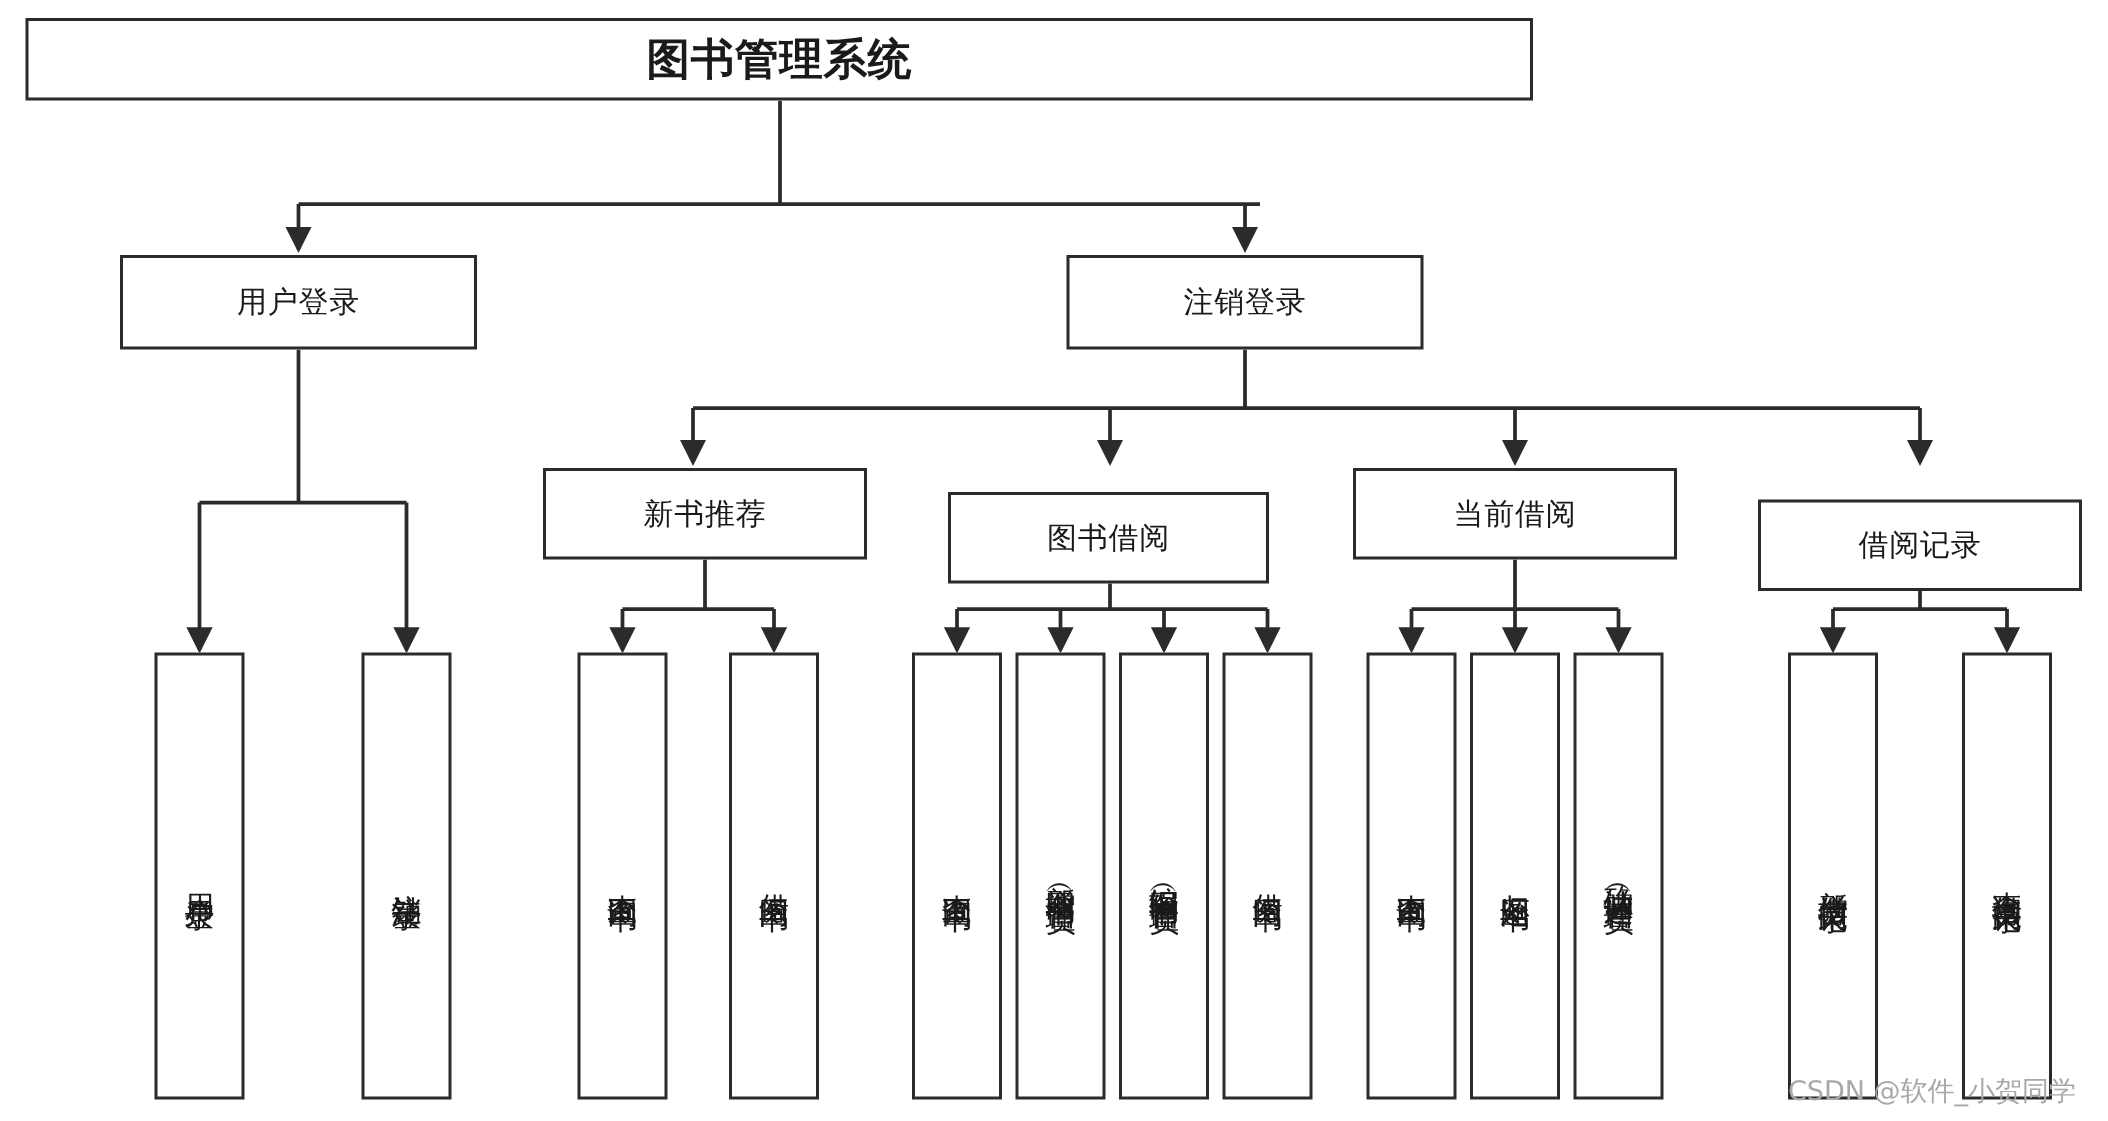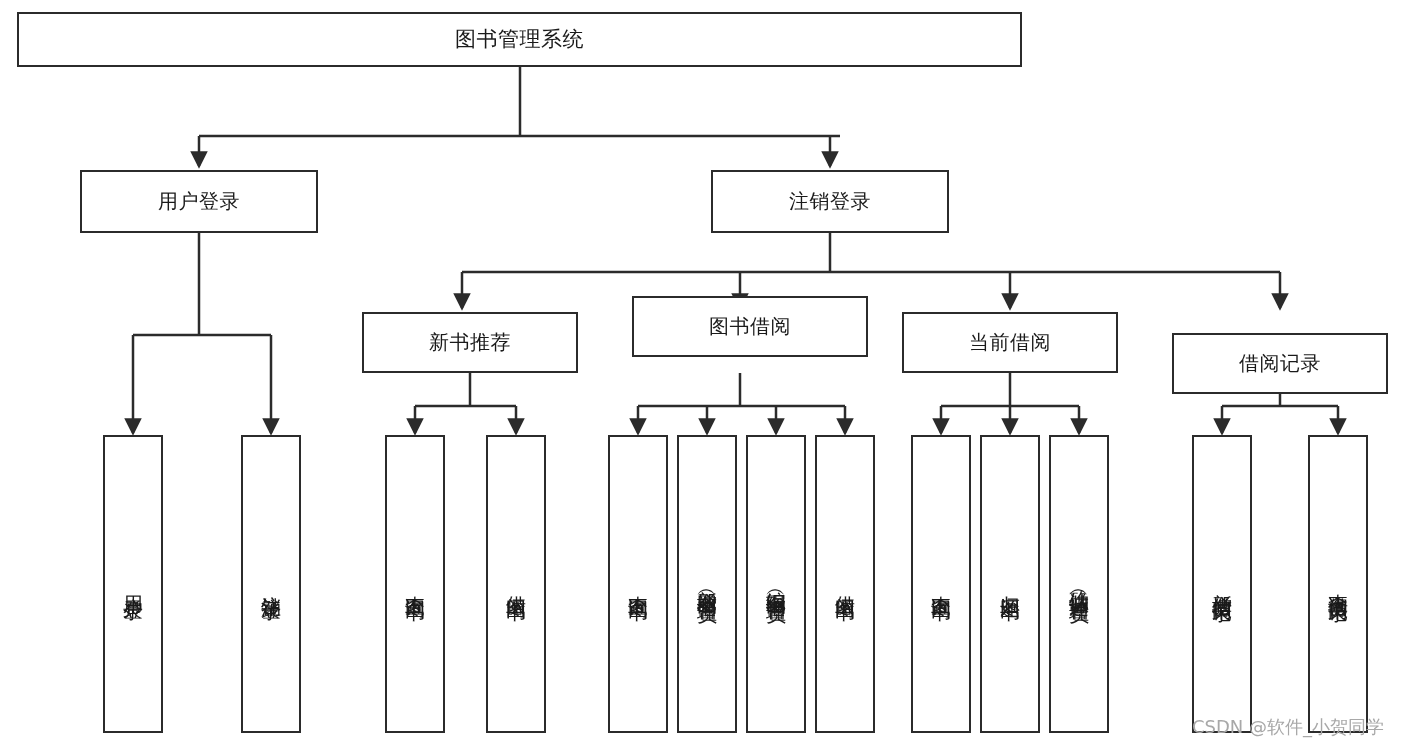--- a/index.html
+++ b/index.html
@@ -30,21 +30,22 @@
     position: absolute;
     box-sizing: border-box;
     border: 2px solid #2b2b2b;
     background: #ffffff;
     display: flex;
     align-items: center;
     justify-content: center;
     color: #1a1a1a;
   }
   .node.root {
-    font-size: 21px;
+    font-size: 29px;
+    font-weight: bold;
   }
   .node.lvl2 {
     font-size: 20px;
   }
   .node.lvl3 {
     font-size: 20px;
   }
   .node.leaf {
     font-size: 20px;
   }
@@ -132,21 +133,21 @@
   <div class="node lvl2" style="left:80px; top:170px; width:238px; height:63px;">
     <span class="label">用户登录</span>
   </div>
   <div class="node lvl2" style="left:711px; top:170px; width:238px; height:63px;">
     <span class="label">注销登录</span>
   </div>
 
   <div class="node lvl3" style="left:362px; top:312px; width:216px; height:61px;">
     <span class="label">新书推荐</span>
   </div>
-  <div class="node lvl3" style="left:632px; top:296px; width:236px; height:61px;">
+  <div class="node lvl3" style="left:632px; top:328px; width:214px; height:61px;">
     <span class="label">图书借阅</span>
   </div>
   <div class="node lvl3" style="left:902px; top:312px; width:216px; height:61px;">
     <span class="label">当前借阅</span>
   </div>
   <div class="node lvl3" style="left:1172px; top:312px; width:216px; height:61px;margin-top:21px;">
     <span class="label">借阅记录</span>
   </div>
 
   <div class="node leaf" style="left:103px; top:435px; width:60px; height:298px;">

